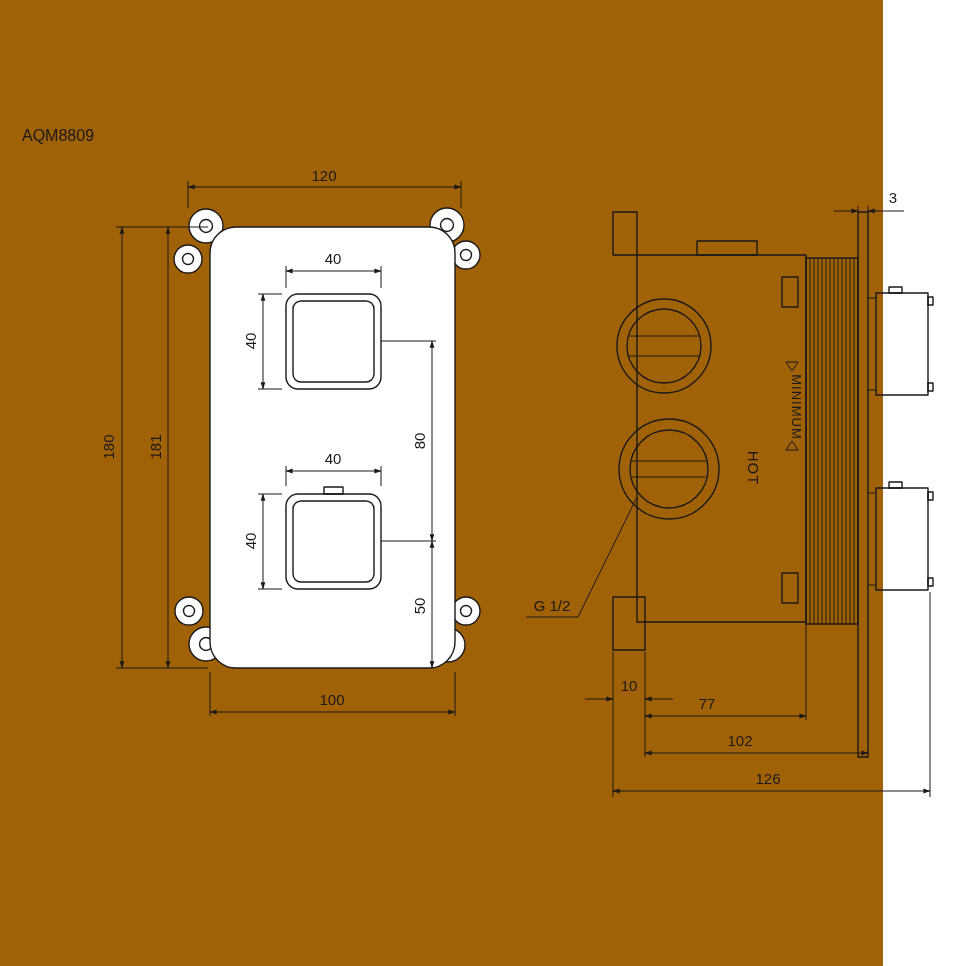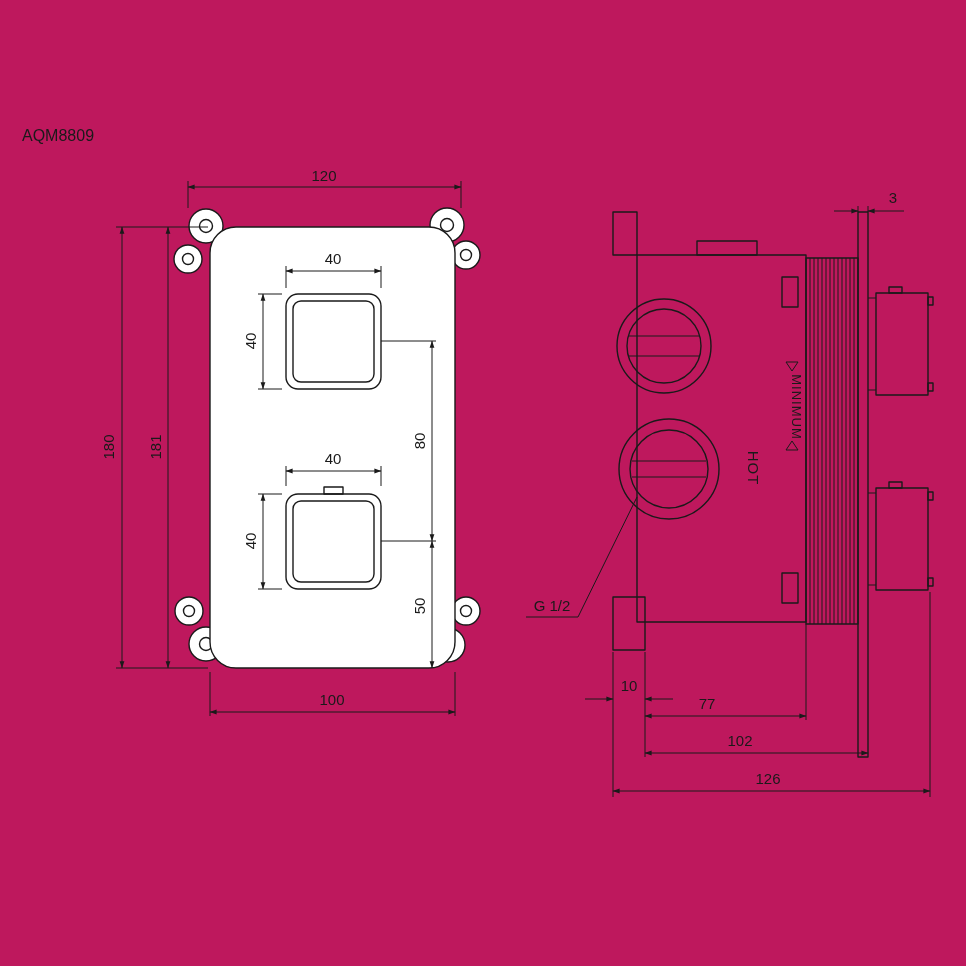--- a/index.html
+++ b/index.html
@@ -1,16 +1,16 @@
 <!DOCTYPE html>
 <html><head>
 <meta charset="utf-8">
 <style>
   html,body{margin:0;padding:0;background:#ffffff;}
-  .stage{width:966px;height:966px;position:relative;background:#be185d;}
+  .stage{width:883px;height:966px;position:relative;background:#a16207;}
   svg{display:block;}
   text{font-family:"Liberation Sans","DejaVu Sans",sans-serif;fill:#1a1a1a;}
   .title-text{font-size:16px;}
   .dimtext{font-size:15px;text-anchor:middle;}
   .smalltext{font-size:13px;text-anchor:middle;letter-spacing:1px;}
   .hottext{font-size:15px;text-anchor:middle;letter-spacing:1px;}
   .ol{fill:none;stroke:#1a1a1a;stroke-width:1.4;stroke-linejoin:round;}
   .fw{fill:#ffffff;stroke:#1a1a1a;stroke-width:1.4;stroke-linejoin:round;}
   .dim{fill:none;stroke:#1a1a1a;stroke-width:1;}
   .rib{fill:none;stroke:#1a1a1a;stroke-width:1;}

